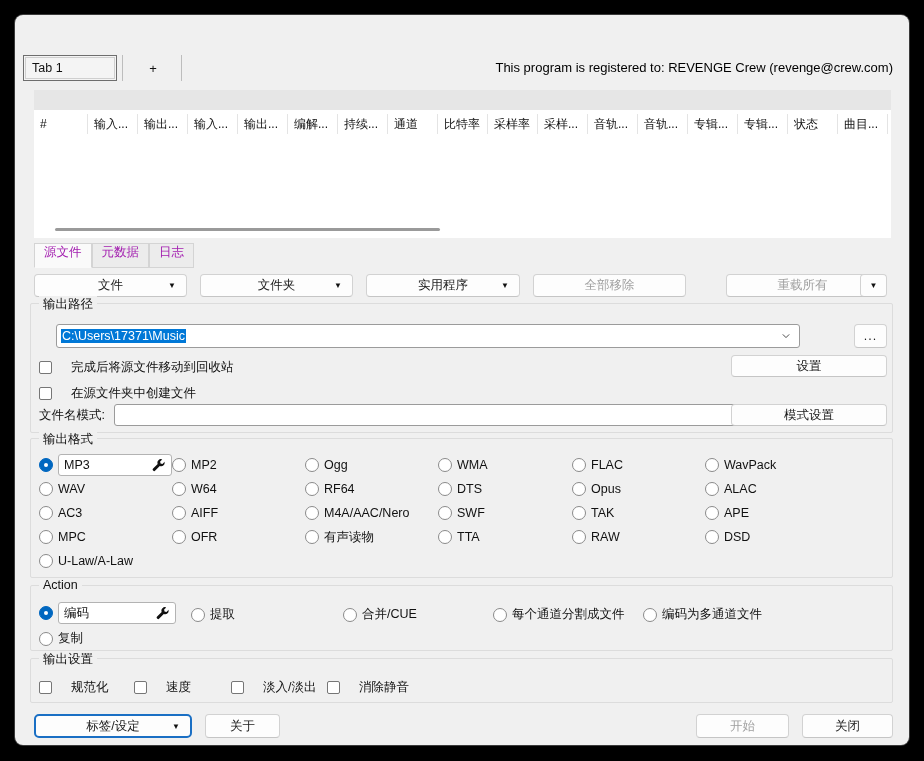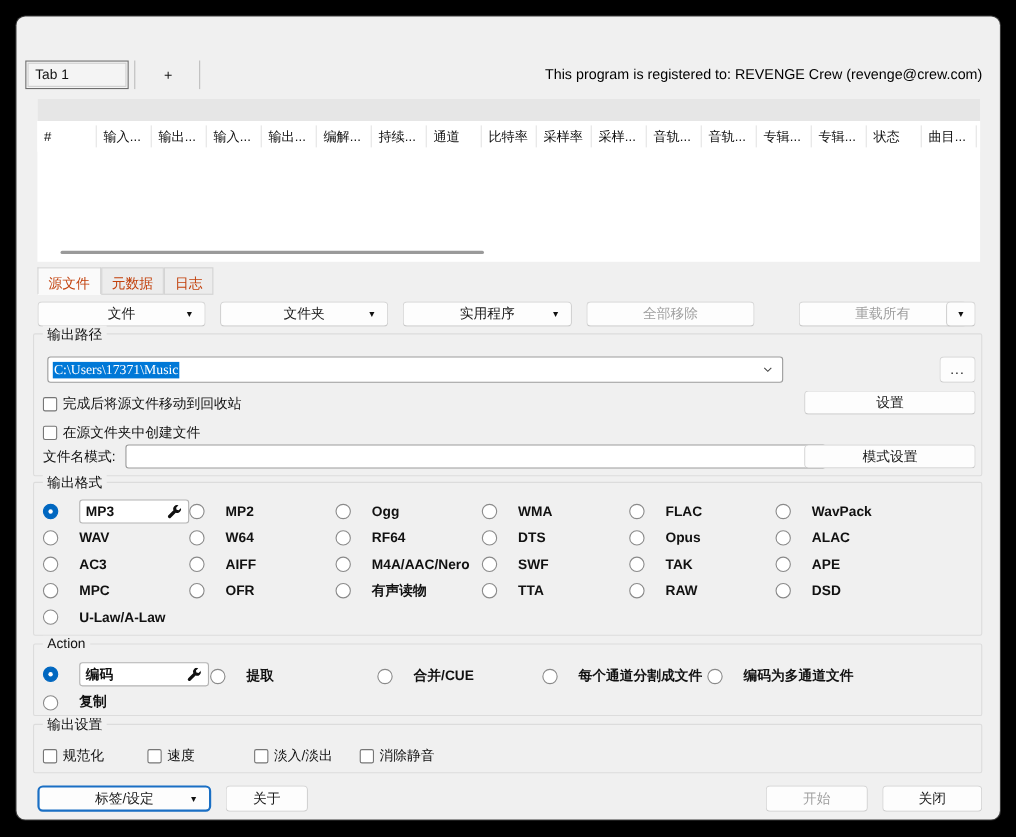--- a/index.html
+++ b/index.html
@@ -30,21 +30,21 @@
   .file-table { position:absolute; left:19px; top:75px; width:857px; height:148px; background:#ffffff; }
   .table-top-strip { height:20px; background:#e6e6e6; }
   .table-header { display:flex; height:28px; align-items:center; background:#fff; }
   .tcol { height:20px; display:flex; align-items:center; padding-left:6px; font-size:12px; color:#111; border-right:1px solid #e4e4e4; width:50px; flex:0 0 auto; }
   .tcol:nth-child(1) { width:54px; }
   .hscroll { position:absolute; left:0; bottom:4px; width:100%; height:8px; }
   .hscroll-thumb { position:absolute; left:21px; top:2px; width:385px; height:3px; background:#9a9a9a; border-radius:2px; }
 
   
   .panel-tabs { position:absolute; left:19px; top:228px; height:26px; display:flex; }
-  .ptab { height:25px; padding:0 9px; font-size:12.5px; color:#c2410c; display:flex; align-items:flex-end; border:1px solid #d4d4d4; background:#ececec; }
+  .ptab { height:25px; padding:0 9px; font-size:12.5px; color:#a21caf; display:flex; align-items:flex-start; border:1px solid #d4d4d4; background:#ececec; }
   .ptab.active { background:#fafafa; border-bottom:1px solid #fafafa; }
 
   
   .btn { background:#fdfdfd; border:1px solid #d2d2d2; border-bottom-color:#c5c5c5; border-radius:4px; font-size:12.5px; color:#1a1a1a; display:flex; align-items:center; justify-content:center; position:absolute; }
   .btn .dd-arrow { position:absolute; right:10px; font-size:8px; color:#111; }
   .btn.disabled { color:#9f9f9f; }
   .toolbar { position:absolute; left:0; top:259px; width:100%; height:23px; }
   .tb-file    { left:19px;  width:153px; height:23px; }
   .tb-folder  { left:185px; width:153px; height:23px; }
   .tb-utility { left:351px; width:154px; height:23px; }
@@ -58,42 +58,42 @@
   .gb-label { position:absolute; top:-8px; left:8px; background:#f0f0f0; padding:0 4px; font-size:12.5px; color:#111; }
   .gb-path   { top:288px; height:130px; }
   .gb-format { top:423px; height:140px;text-align:center; }
   .gb-action { top:570px; height:66px; }
   .gb-output { top:643px; height:45px; }
 
   
   .combo { background:#fff; border:1px solid #9b9b9b; border-radius:3px; position:absolute; display:flex; align-items:center; padding-left:4px; font-size:12.5px; }
   .combo .chev { position:absolute; right:9px; top:50%; margin-top:-4px; width:8px; height:8px; }
   .combo .chev svg { display:block; }
-  .path-combo { left:12px; top:20px; width:669px; height:24px;font-family:Liberation Serif, serif; }
+  .path-combo { left:25px; top:20px; width:744px; height:24px; }
   .sel-text { background:#0078d7; color:#fff; padding:0 1px; }
   .browse-btn { left:823px; top:20px; width:33px; height:24px; letter-spacing:1px; }
   .settings-btn { left:700px; top:51px; width:156px; height:22px; }
   .pattern-combo { left:83px; top:100px; width:637px; height:22px; }
   .pattern-btn { left:700px; top:100px; width:156px; height:22px; }
   .pattern-label { position:absolute; left:8px; top:103px; font-size:12.5px; color:#111; }
 
   
-  .checkline { position:absolute; display:flex; align-items:center; gap:5px; font-size:12.5px; color:#111; }
+  .checkline { position:absolute; display:flex; align-items:center; gap:19px; font-size:12.5px; color:#111; }
   .cbox { width:13px; height:13px; border:1px solid #767676; border-radius:2px; background:#fff; flex:0 0 auto; }
   .ck-recycle { left:8px; top:55px; }
   .ck-srcfolder { left:8px; top:81px; }
 
   
   .radio { width:14px; height:14px; border-radius:50%; border:1px solid #8a8a8a; background:#fff; flex:0 0 auto; position:relative; }
   .selected .radio { background:#0067c0; border-color:#0067c0; }
   .selected .radio::after { content:''; position:absolute; inset:4px; background:#fff; border-radius:50%; }
 
   
   .fmt-grid { position:absolute; left:8px; top:14px; display:grid; grid-template-columns:133px 133px 133px 134px 133px 1fr; grid-auto-rows:24px; align-items:center; }
-  .opt-item { display:flex; align-items:center; gap:19px; font-size:12.5px; color:#111;font-weight:bold; }
+  .opt-item { display:flex; align-items:center; gap:5px; font-size:12.5px; color:#111; }
   .opt-box { display:flex; align-items:center; }
   .opt-item.configurable .opt-box { width:118px; height:22px; background:#fff; border:1px solid #b3b3b3; border-radius:3px; justify-content:space-between; padding:0 6px 0 5px; }
   .opt-item:not(.configurable) .wrench { display:none; }
   .wrench svg { display:block; }
 
   
   .action-area { position:absolute; inset:0; }
   .action-area .opt-item { position:absolute; }
   .action-area .opt-item:nth-child(1) { left:8px;  top:16px; }
   .action-area .opt-item:nth-child(2) { left:160px; top:20px; }

